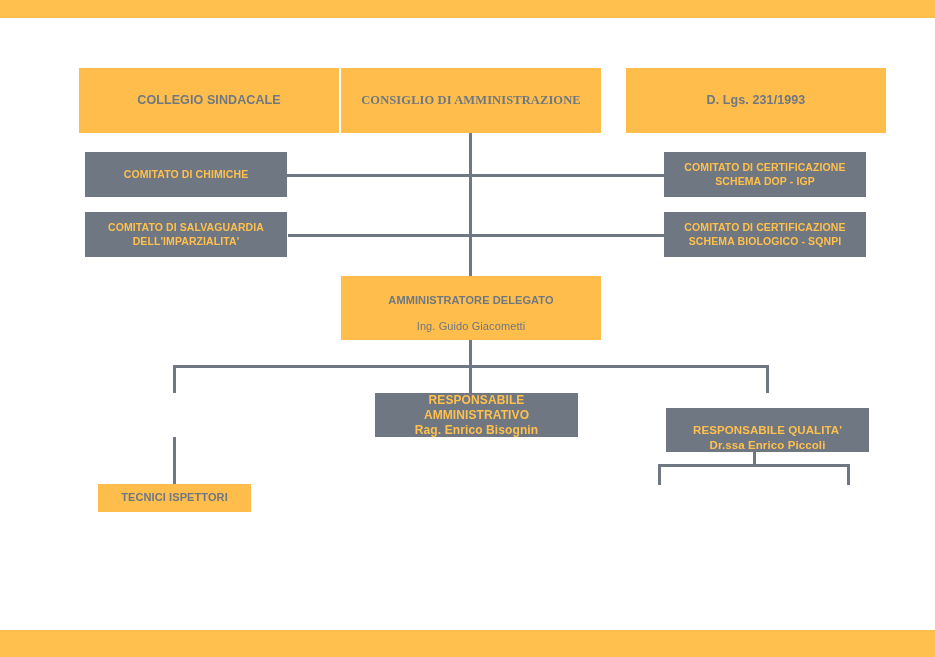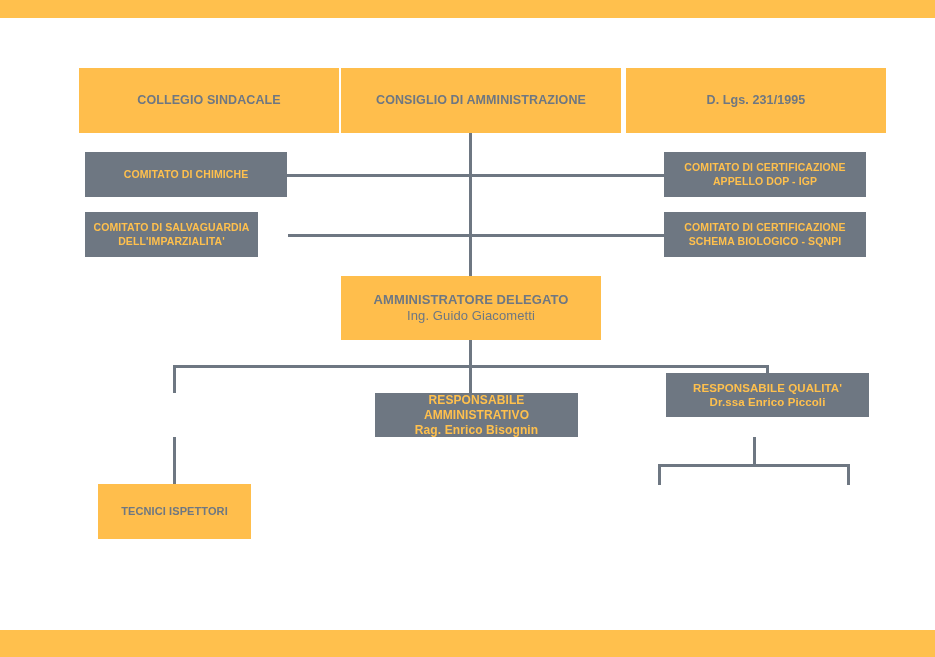--- a/index.html
+++ b/index.html
@@ -65,21 +65,21 @@
     display: block;
     font-weight: bold;
     font-stretch: condensed;
     white-space: nowrap;
   }
   .node .ln.regular { font-weight: normal; text-align: center; }
 
   
   .t-top   .ln { font-size: 12.5px; }
   .t-comm  .ln { font-size: 10.5px; }
-  .t-ceo   .ln { font-size: 13px; }
+  .t-ceo   .ln { font-size: 11px; margin-top: 12px; }
   .t-resp  .ln { font-size: 11.5px; }
   .t-resp2 .ln { font-size: 12px; }
   .t-leaf  .ln { font-size: 11px; }
 </style>
 </head>
 <body>
 
 <div id="chart-root">
 
   <div class="bar bar-top"></div>
@@ -103,38 +103,38 @@
 
   <div class="line line-v" style="left:753px; top:437px; height:28px;"></div>
   <div class="line line-h" style="left:658px; top:464px; width:192px;"></div>
   <div class="line line-v" style="left:658px; top:464px; height:21px;"></div>
   <div class="line line-v" style="left:847px; top:464px; height:21px;"></div>
 
   <div class="node orange t-top" style="left:56px; top:68px; width:260px; height:65px;margin-left:23px;">
     <span class="ln">COLLEGIO SINDACALE</span>
   </div>
 
-  <div class="node orange t-top" style="left:341px; top:68px; width:280px; height:65px;">
+  <div class="node orange t-top" style="left:341px; top:68px; width:260px; height:65px;font-family:Liberation Serif, serif;">
     <span class="ln">CONSIGLIO DI AMMINISTRAZIONE</span>
   </div>
 
   <div class="node orange t-top" style="left:626px; top:68px; width:260px; height:65px;">
-    <span class="ln">D. Lgs. 231/1995</span>
+    <span class="ln">D. Lgs. 231/1993</span>
   </div>
 
   <div class="node gray t-comm" style="left:85px; top:152px; width:202px; height:45px;">
     <span class="ln">COMITATO DI CHIMICHE</span>
   </div>
 
   <div class="node gray t-comm" style="left:664px; top:152px; width:202px; height:45px;">
     <span class="ln">COMITATO DI CERTIFICAZIONE</span>
-    <span class="ln">APPELLO DOP - IGP</span>
+    <span class="ln">SCHEMA DOP - IGP</span>
   </div>
 
-  <div class="node gray t-comm" style="left:85px; top:212px; width:173px; height:45px;">
+  <div class="node gray t-comm" style="left:85px; top:212px; width:202px; height:45px;">
     <span class="ln">COMITATO DI SALVAGUARDIA</span>
     <span class="ln">DELL'IMPARZIALITA'</span>
   </div>
 
   <div class="node gray t-comm" style="left:664px; top:212px; width:202px; height:45px;">
     <span class="ln">COMITATO DI CERTIFICAZIONE</span>
     <span class="ln">SCHEMA BIOLOGICO - SQNPI</span>
   </div>
 
   <div class="node orange t-ceo" style="left:341px; top:276px; width:260px; height:64px;">
@@ -142,24 +142,24 @@
     <span class="ln regular">Ing. Guido Giacometti</span>
   </div>
 
 
   <div class="node gray t-resp2" style="left:375px; top:393px; width:203px; height:44px;">
     <span class="ln">RESPONSABILE</span>
     <span class="ln">AMMINISTRATIVO</span>
     <span class="ln">Rag. Enrico Bisognin</span>
   </div>
 
-  <div class="node gray t-resp" style="left:666px; top:373px; width:203px; height:44px;">
+  <div class="node gray t-resp" style="left:666px; top:408px; width:203px; height:44px;justify-content:flex-end;">
     <span class="ln">RESPONSABILE QUALITA'</span>
     <span class="ln">Dr.ssa Enrico Piccoli</span>
   </div>
 
-  <div class="node orange t-leaf" style="left:98px; top:484px; width:153px; height:55px;">
+  <div class="node orange t-leaf" style="left:98px; top:484px; width:153px; height:28px;">
     <span class="ln">TECNICI ISPETTORI</span>
   </div>
 
 
 
 </div>
 
 </body></html>

